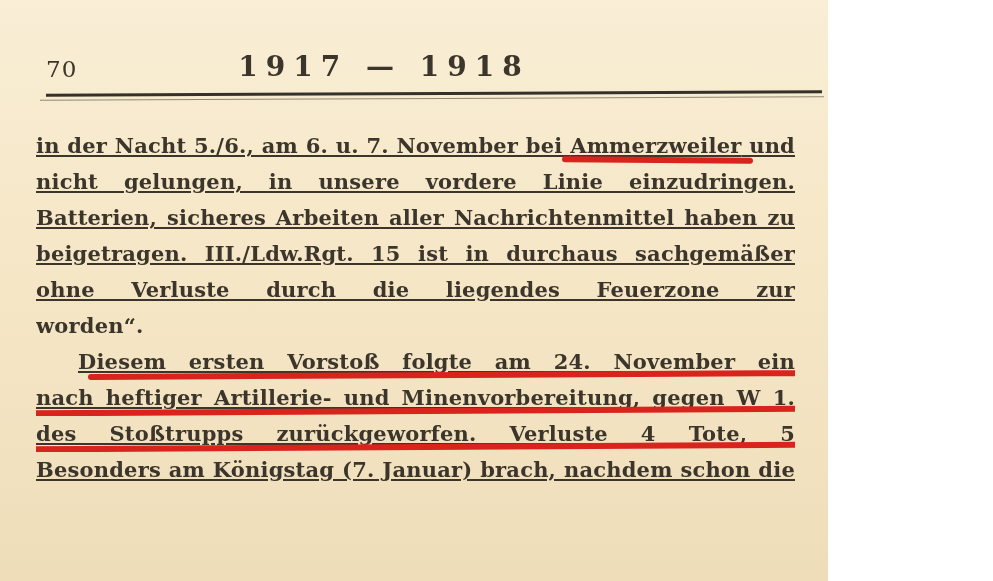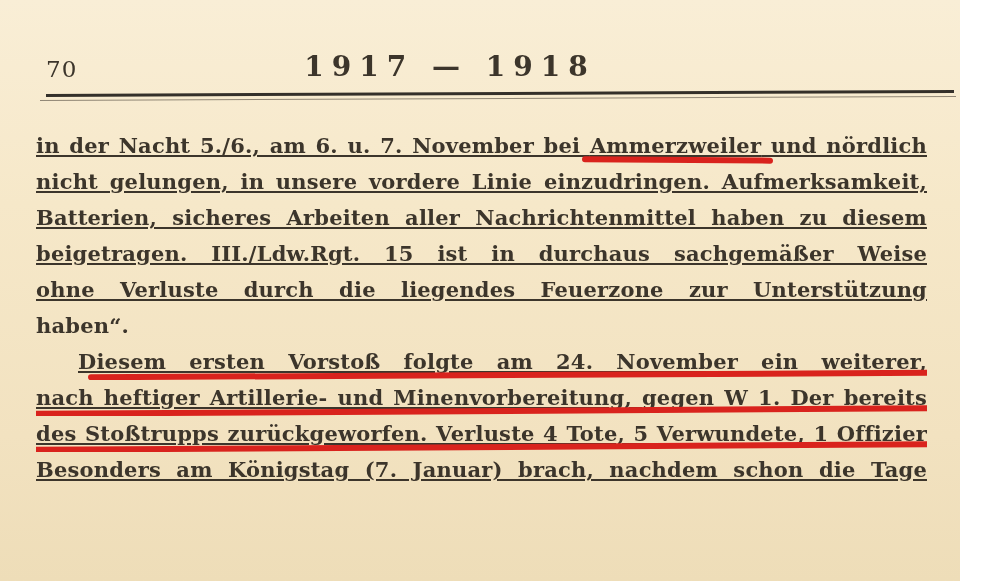--- a/index.html
+++ b/index.html
@@ -1,18 +1,18 @@
 <!DOCTYPE html>
 <html><head>
 <meta charset="utf-8">
 <style>
   html, body { margin: 0; padding: 0; }
   .page {
     position: relative;
-    width: 960px;
+    width: 828px;
     height: 581px;
     overflow: hidden;
     background: linear-gradient(180deg, #f9eed6 0%, #f6e8c9 35%, #f2e2c0 75%, #eeddb8 100%);
     font-family: "DejaVu Serif", "Liberation Serif", serif;
     color: var(--ink, #3c352b);
   }
   
   .page-number {
     position: absolute;
     left: 46px; top: 56px;
@@ -110,21 +110,21 @@
 
     <div class="line j">nicht gelungen, in unsere vordere Linie einzudringen. Aufmerksamkeit, Schneid</div>
 
 
     <div class="line j">Batterien, sicheres Arbeiten aller Nachrichtenmittel haben zu diesem Erfolg</div>
 
     <div class="line j">beigetragen. III./Ldw.Rgt. 15 ist in durchaus sachgemäßer Weise geschickt und</div>
 
     <div class="line j">ohne Verluste durch die liegendes Feuerzone zur Unterstützung vorgeführt</div>
 
-    <div class="line">haben“.</div>
+    <div class="line">worden“.</div>
 
     <div class="line j indent ul ul-indent">Diesem ersten Vorstoß folgte am 24. November ein weiterer, wiederum</div>
 
     <div class="line j ul">nach heftiger Artillerie- und Minenvorbereitung, gegen W 1. Der bereits</div>
 
 
     <div class="line j ul">des Stoßtrupps zurückgeworfen. Verluste 4 Tote, 5 Verwundete, 1 Offizier</div>
 
 
     <div class="line j">Besonders am Königstag (7. Januar) brach, nachdem schon die Tage vorher</div>

